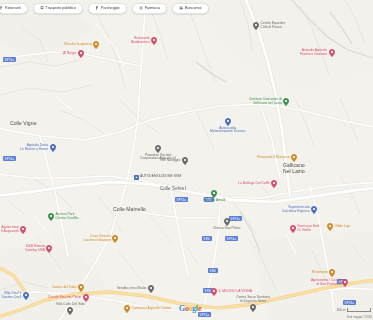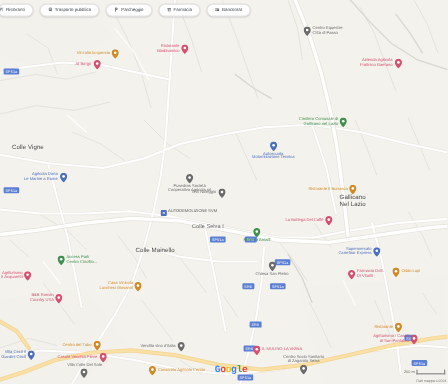--- a/index.html
+++ b/index.html
@@ -49,21 +49,21 @@
   .fchip{display:flex;align-items:center;gap:2px;background:#fff;border:.4px solid #e2e2e2;
          border-radius:7px;height:9px;padding:0 6px;box-shadow:0 .5px 1.2px rgba(0,0,0,.16);
          font-size:3.7px;color:#3c4043;white-space:nowrap;cursor:pointer;}
   .fchip .ic{width:4px;height:4px;display:flex;align-items:center;justify-content:center;}
   .fchip .ic svg{display:block;width:4px;height:4px;}
   .fchip.cut{padding-left:0;margin-left:-4px;overflow:hidden;}
   .fchip.cutr{margin-right:-20px;}
 
   
   #glogo{position:absolute;left:179px;top:304px;font-size:8px;letter-spacing:-.3px;z-index:30;
-         font-family:Liberation Mono, monospace;}
+         font-family:Liberation Serif, serif;}
   #glogo span{font-weight:bold;}
   .g1{color:#4285f4}.g2{color:#ea4335}.g3{color:#fbbc05}.g4{color:#4285f4}.g5{color:#34a853}.g6{color:#ea4335}
 
   #attrib{position:absolute;right:1px;bottom:1px;font-size:3px;color:#7a7a7a;z-index:30;}
   #scale{position:absolute;right:2px;bottom:8px;display:flex;align-items:flex-end;z-index:30;}
   #scale .bar{width:22px;height:3px;border:.5px solid #8a8a8a;border-top:none;}
   #scale .t{font-size:3.2px;color:#6a6a6a;margin-right:1.5px;}
 </style>
 </head>
 <body>

